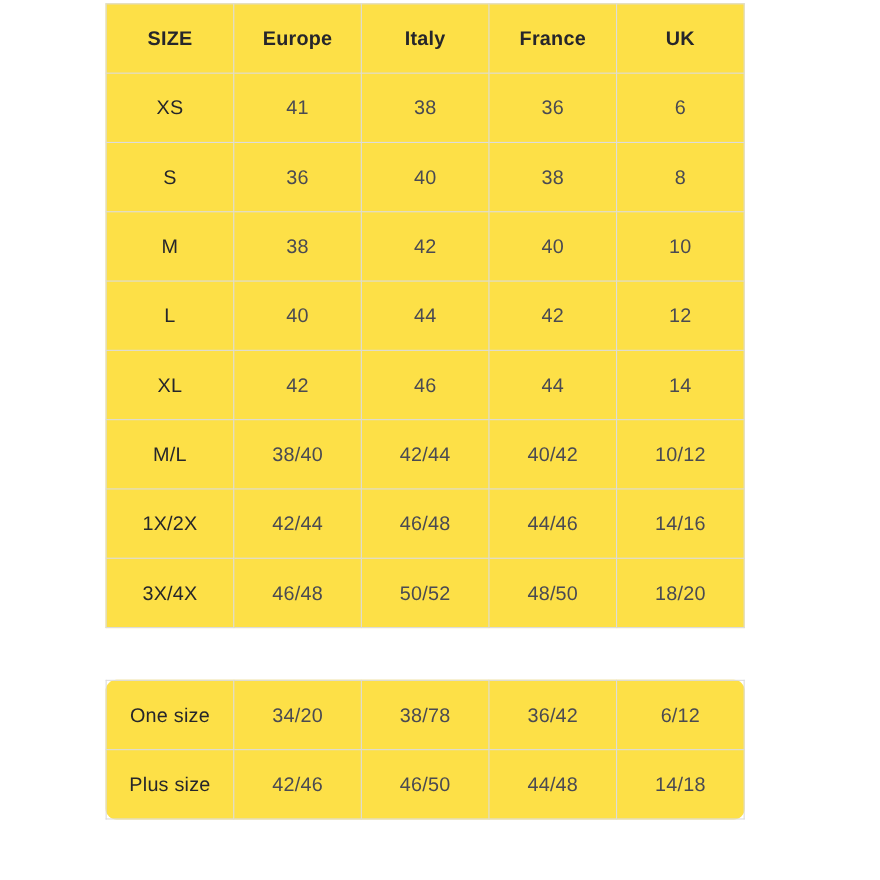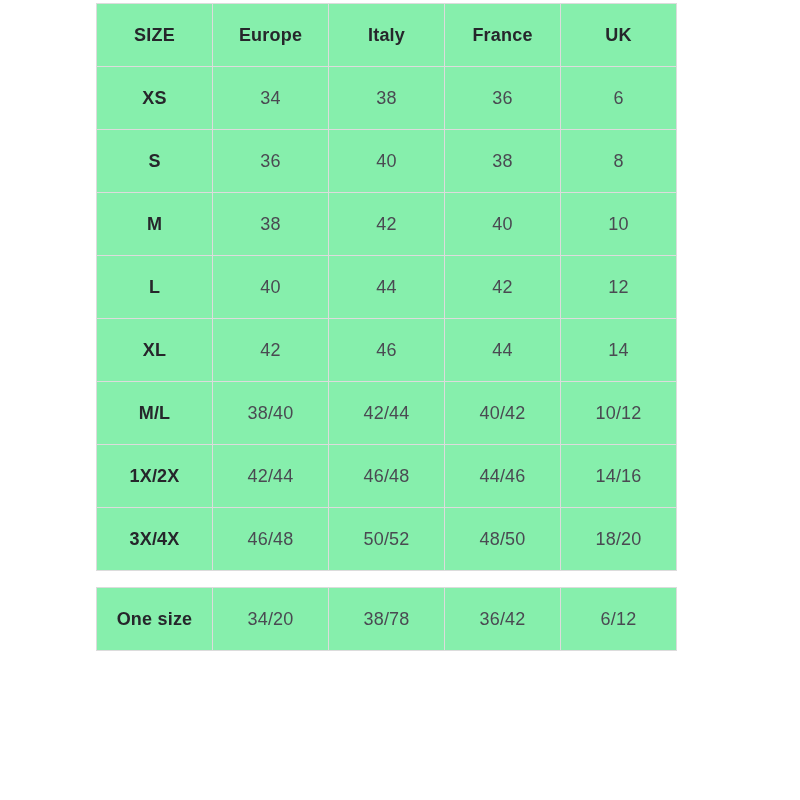--- a/index.html
+++ b/index.html
@@ -14,67 +14,68 @@
   .page {
     box-sizing: border-box;
     padding-top: 3px;
     padding-left: 96px;
     width: 800px;
   }
   table.size-table {
     border-collapse: collapse;
     width: 581px;
     table-layout: fixed;
-    background: #86efac;
+    background: #fde047;
   }
   table.size-table th,
   table.size-table td {
     border: 1px solid #dcdcdc;
     text-align: center;
     vertical-align: middle;
     height: 62px;
     padding: 0;
     font-size: 18px;
     letter-spacing: 0.2px;
   }
   table.size-table th {
     font-weight: 700;
     color: #26262b;
   }
   table.size-table td {
     font-weight: 400;
     color: #4a4a52;
   }
   table.size-table td.size-col {
-    font-weight: 700;
+    font-weight: 400;
     color: #26262b;
   }
   table.size-table.special {
-    margin-top: 16px;
+    margin-top: 47px;
+    border-radius: 10px;
   }
 </style>
 </head>
 <body>
 
 <div class="page">
 
   <table class="size-table">
     <thead>
       <tr>
         <th>SIZE</th>
         <th>Europe</th>
         <th>Italy</th>
         <th>France</th>
         <th>UK</th>
       </tr>
     </thead>
     <tbody>
       <tr>
         <td class="size-col">XS</td>
-        <td>34</td>
+        <td>41</td>
         <td>38</td>
         <td>36</td>
         <td>6</td>
       </tr>
       <tr>
         <td class="size-col">S</td>
         <td>36</td>
         <td>40</td>
         <td>38</td>
         <td>8</td>
@@ -126,16 +127,23 @@
 
   <table class="size-table special">
     <tbody>
       <tr>
         <td class="size-col">One size</td>
         <td>34/20</td>
         <td>38/78</td>
         <td>36/42</td>
         <td>6/12</td>
       </tr>
+      <tr>
+        <td class="size-col">Plus size</td>
+        <td>42/46</td>
+        <td>46/50</td>
+        <td>44/48</td>
+        <td>14/18</td>
+      </tr>
     </tbody>
   </table>
 
 </div>
 
 </body></html>

